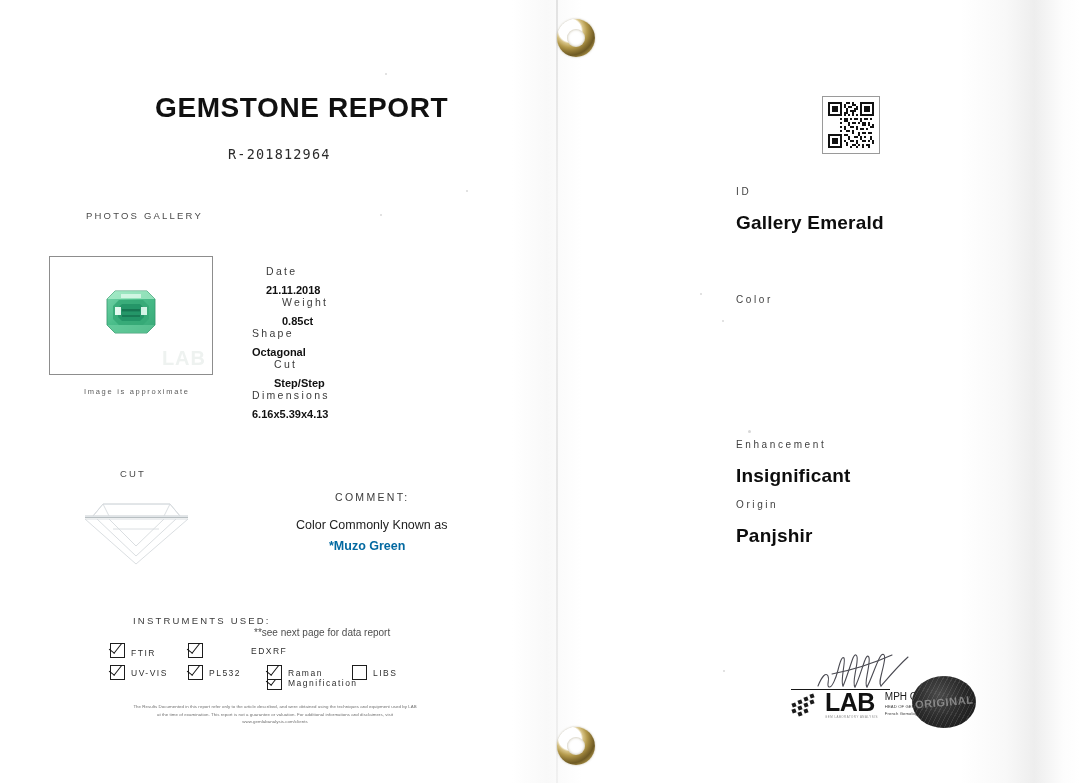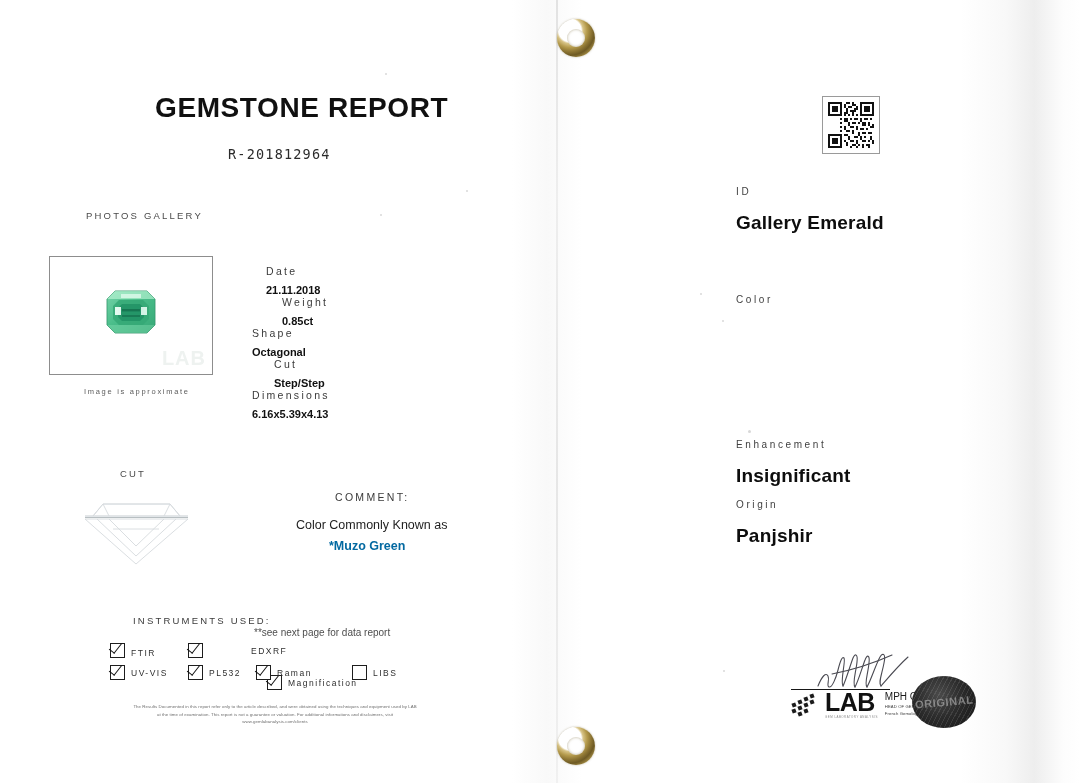--- a/index.html
+++ b/index.html
@@ -269,21 +269,21 @@
     font-size: 8.5px;
     letter-spacing: 1.5px;
     color: #2e2e2e;
     white-space: nowrap;
   }
   #inst-ftir  { left: 110px; top: 643px; align-items: flex-end; }
   #inst-uvvis { left: 110px; top: 665px; }
   #inst-edxrf { left: 188px; top: 643px; gap: 48px; }
   #inst-pl532 { left: 188px; top: 665px; }
   #inst-magnification { left: 267px; top: 643px; margin-top: 32px; }
-  #inst-raman { left: 256px; top: 665px; }
+  #inst-raman { left: 267px; top: 665px; }
   #inst-libs  { left: 352px; top: 665px; }
 
   
   #disclaimer {
     position: absolute;
     left: 128px; top: 703px;
     width: 294px;
     text-align: center;
     font-size: 4.4px;
     line-height: 1.75;

